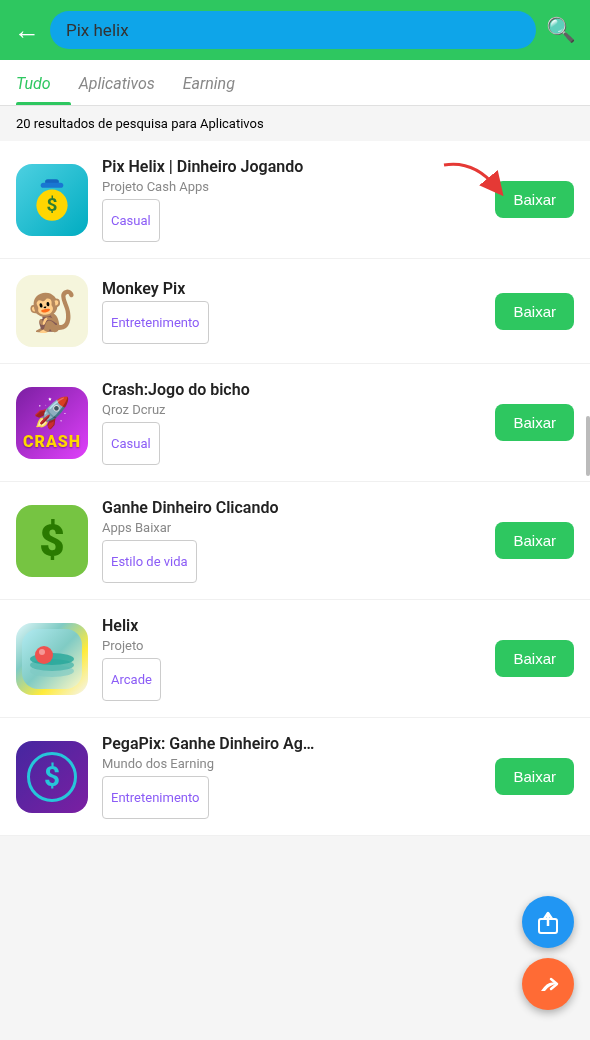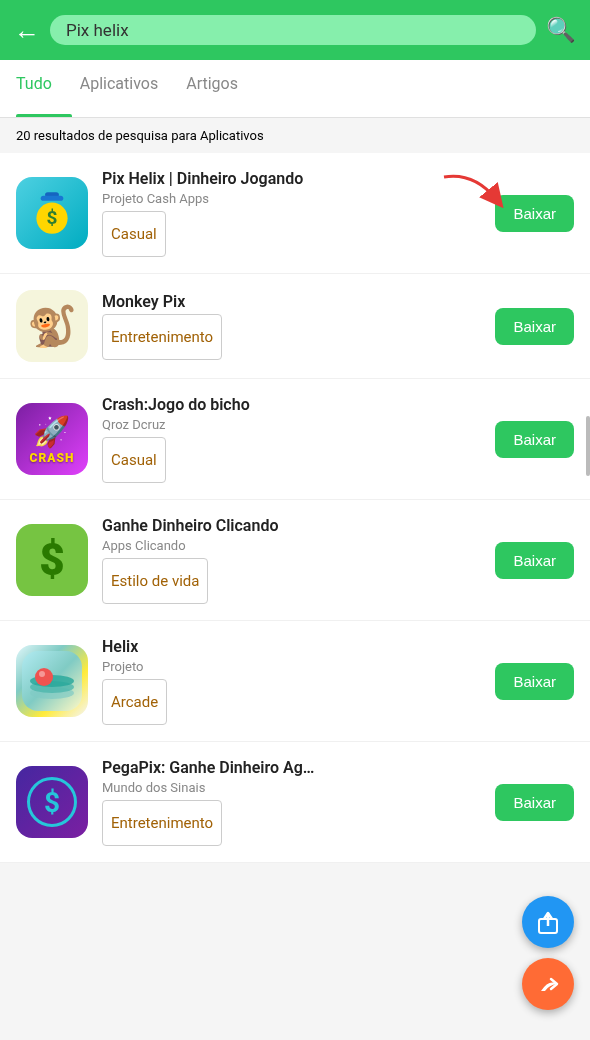--- a/index.html
+++ b/index.html
@@ -22,23 +22,23 @@
     }
     .back-btn {
       color: white;
       font-size: 26px;
       cursor: pointer;
       line-height: 1;
       flex-shrink: 0;
     }
     .search-bar {
       flex: 1;
-      background: #86efac;
+      background: #0ea5e9;
       border-radius: 24px;
-      height: 30px;
+      height: 38px;
       display: flex;
       align-items: center;
       padding: 4px 16px;
     }
     .search-text {
       font-size: 17px;
       color: #333;
     }
     .search-icon-btn {
       color: white;
@@ -48,26 +48,27 @@
     }
 
     
     .tabs {
       background: white;
       display: flex;
       padding: 0 16px;
       border-bottom: 1px solid #e0e0e0;
     }
     .tab {
-      padding: 14px 20px 24px 0;
+      padding: 14px 20px 12px 0;
       font-size: 16px;
       color: #888;
       cursor: pointer;
       position: relative;
       margin-right: 8px;
+      font-style: italic;
     }
     .tab.active {
       color: #2ec760;
     }
     .tab.active::after {
       content: '';
       position: absolute;
       bottom: 0;
       left: 0;
       right: 0;
@@ -117,22 +118,22 @@
       overflow: hidden;
       text-overflow: ellipsis;
     }
     .app-dev {
       font-size: 13px;
       color: #888;
       margin-bottom: 5px;
     }
     .app-tag {
       display: inline-block;
-      font-size: 15px;
-      color: #a16207;
+      font-size: 13px;
+      color: #8b5cf6;
       border: 1px solid #ccc;
       border-radius: 4px;
       padding: 13px 8px;
     }
     .baixar-btn {
       background: #2ec760;
       color: white;
       border: none;
       border-radius: 8px;
       padding: 10px 18px;
@@ -184,21 +185,21 @@
       justify-content: center;
       font-size: 36px;
     }
 
     
     .crash-rocket {
       font-size: 30px;
       margin-bottom: 2px;
     }
     .crash-label {
-      font-size: 12px;
+      font-size: 16px;
       font-weight: 900;
       color: #FFD700;
       letter-spacing: 1px;
       text-shadow: 0 1px 2px rgba(0,0,0,0.4);
     }
 
     
     .pegapix-dollar {
       width: 50px;
       height: 50px;
@@ -276,21 +277,21 @@
 </div>
 
 <div class="tabs">
   <div class="tab active">
     <span>Tudo</span>
   </div>
   <div class="tab">
     <span>Aplicativos</span>
   </div>
   <div class="tab">
-    <span>Artigos</span>
+    <span>Earning</span>
   </div>
 </div>
 
 <div class="results-count">20 resultados de pesquisa para Aplicativos</div>
 
 <div class="app-list">
 
   <div class="app-item" style="position:relative;">
     <div class="app-icon">
       <div class="moneybag-icon">
@@ -345,21 +346,21 @@
     </div>
     <button class="baixar-btn">Baixar</button>
   </div>
 
   <div class="app-item">
     <div class="app-icon icon-ganhe">
       $
     </div>
     <div class="app-info">
       <div class="app-name">Ganhe Dinheiro Clicando</div>
-      <div class="app-dev">Apps Clicando</div>
+      <div class="app-dev">Apps Baixar</div>
       <span class="app-tag">Estilo de vida</span>
     </div>
     <button class="baixar-btn">Baixar</button>
   </div>
 
   <div class="app-item">
     <div class="app-icon icon-helix">
       <svg width="60" height="60" viewBox="0 0 60 60">
         <defs>
           <linearGradient id="helixBg" x1="0%" y1="0%" x2="100%" y2="100%">
@@ -385,21 +386,21 @@
     </div>
     <button class="baixar-btn">Baixar</button>
   </div>
 
   <div class="app-item">
     <div class="app-icon icon-pegapix">
       <div class="pegapix-dollar">$</div>
     </div>
     <div class="app-info">
       <div class="app-name">PegaPix: Ganhe Dinheiro Ag…</div>
-      <div class="app-dev">Mundo dos Sinais</div>
+      <div class="app-dev">Mundo dos Earning</div>
       <span class="app-tag">Entretenimento</span>
     </div>
     <button class="baixar-btn">Baixar</button>
   </div>
 
 </div>
 
 <div style="position:fixed;right:0;top:40%;width:4px;height:60px;background:#bbb;border-radius:2px;"></div>
 
 <div class="floating-btns">

